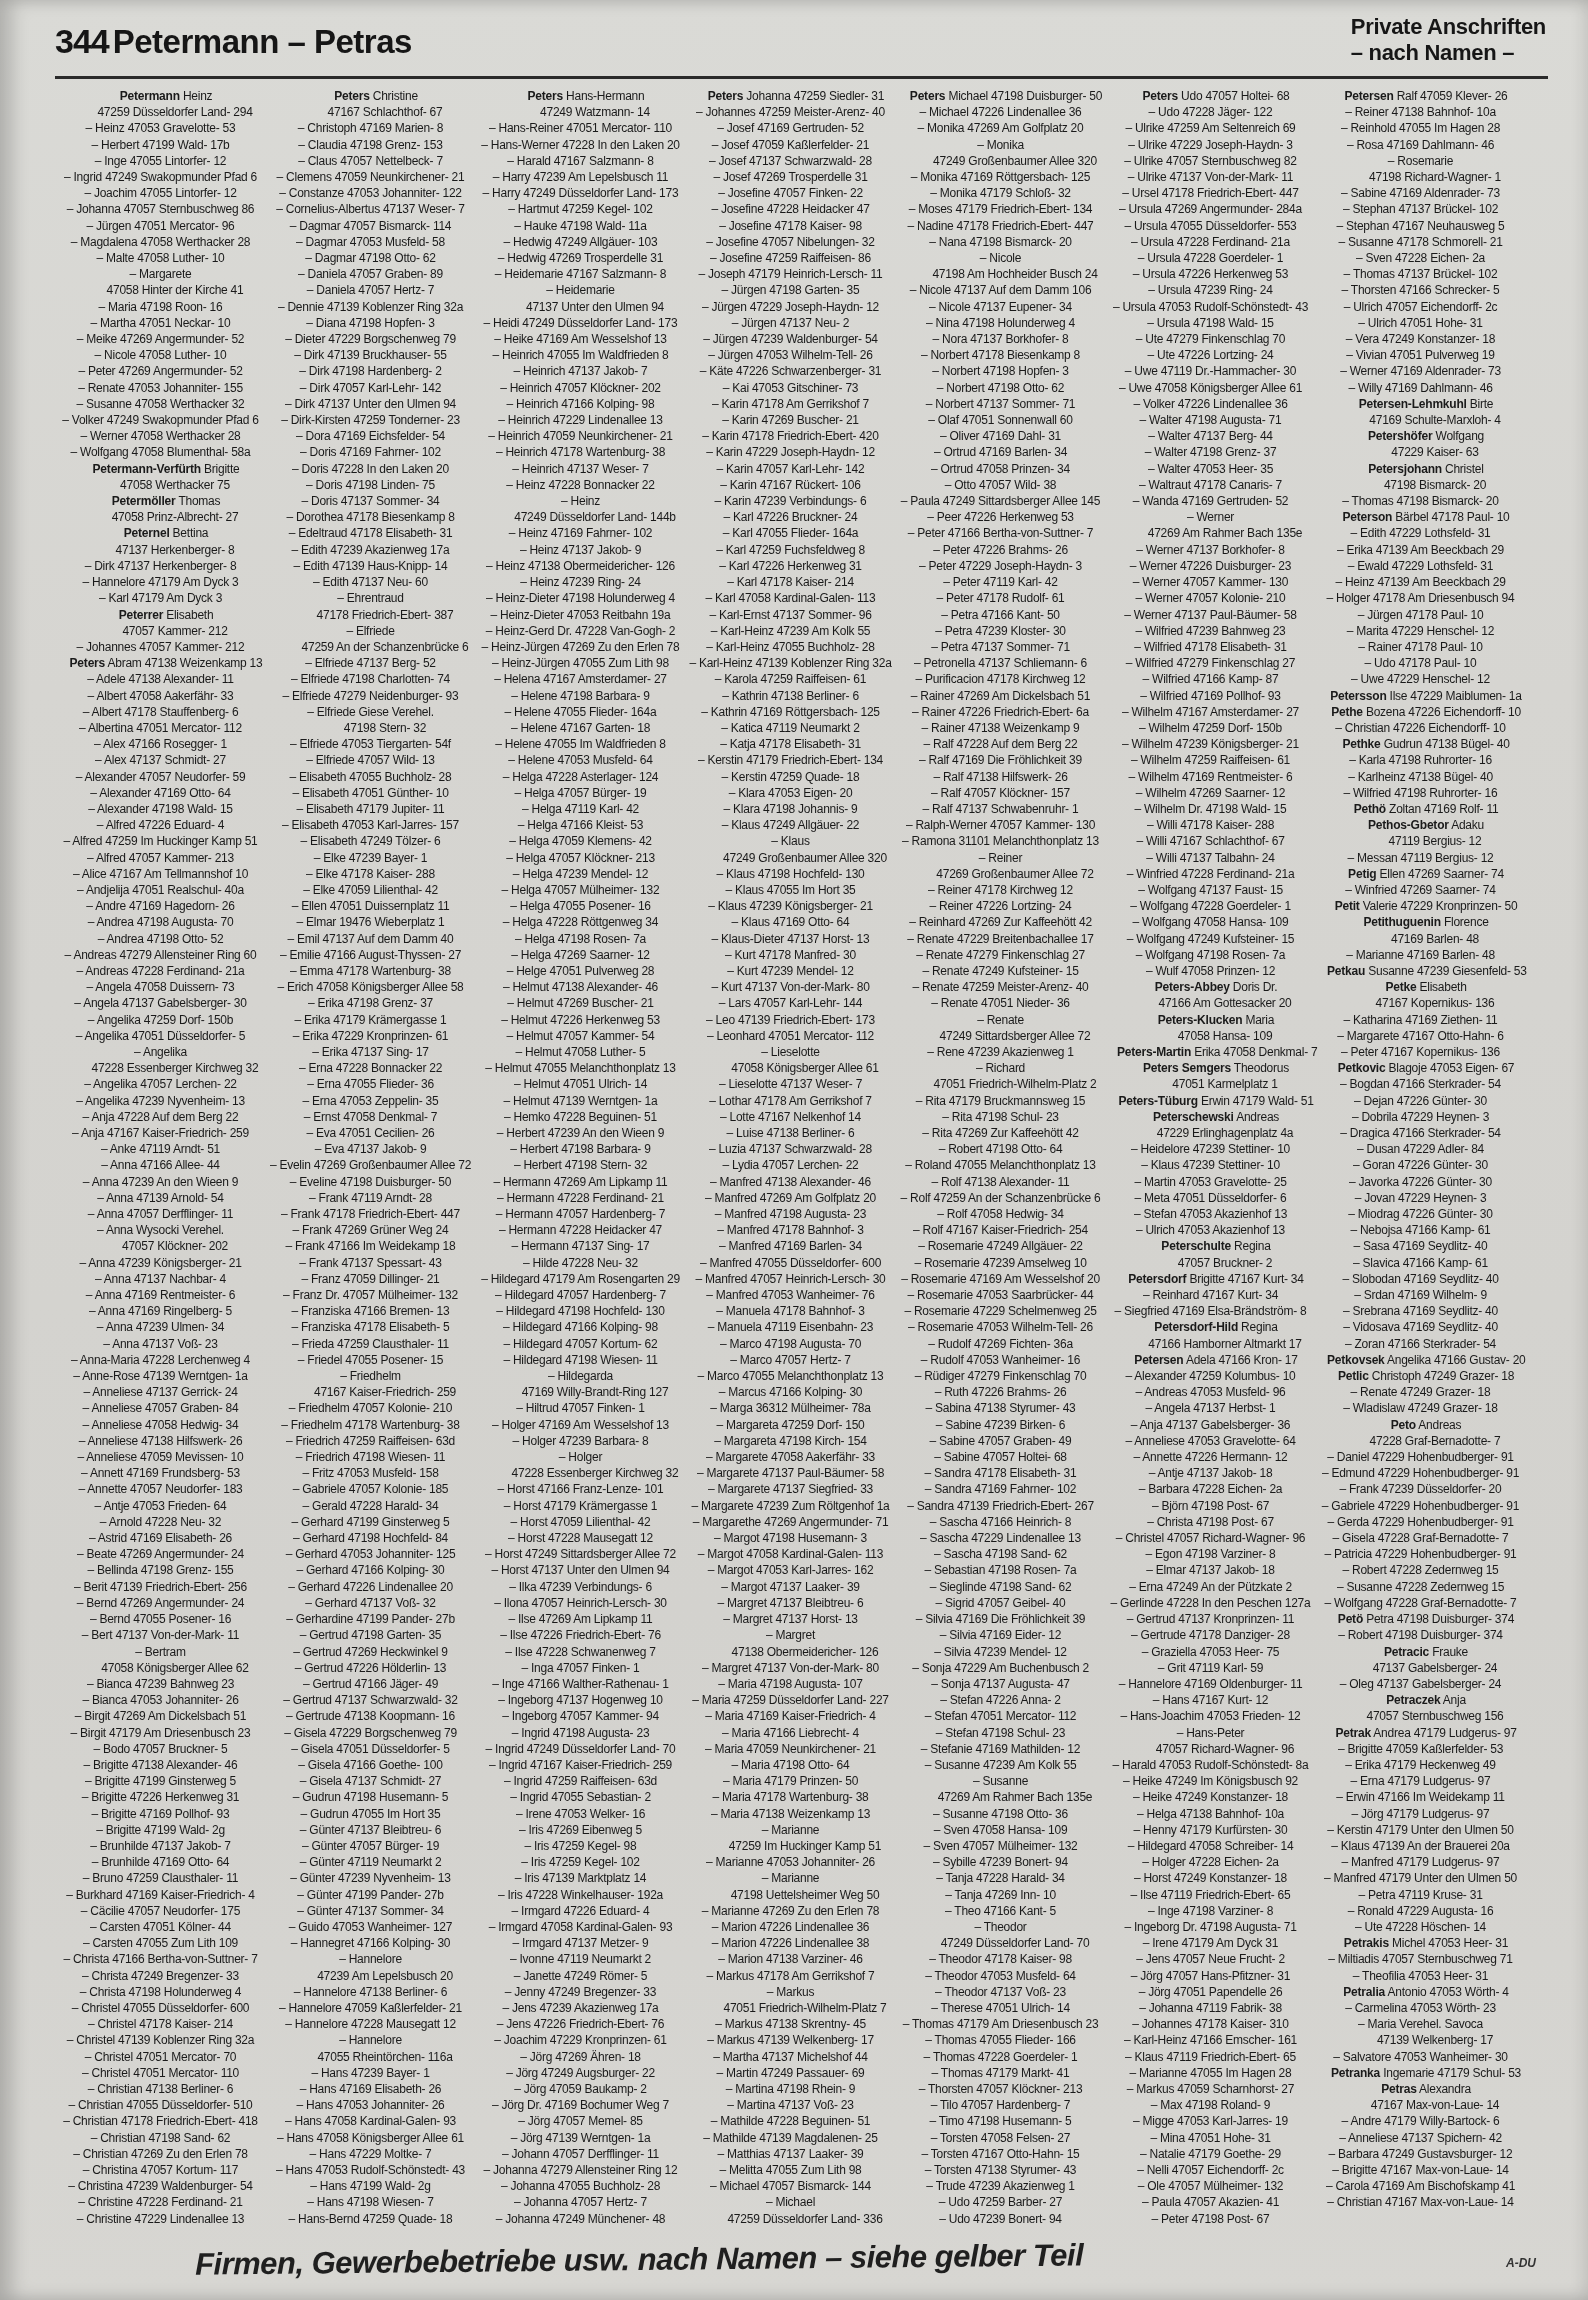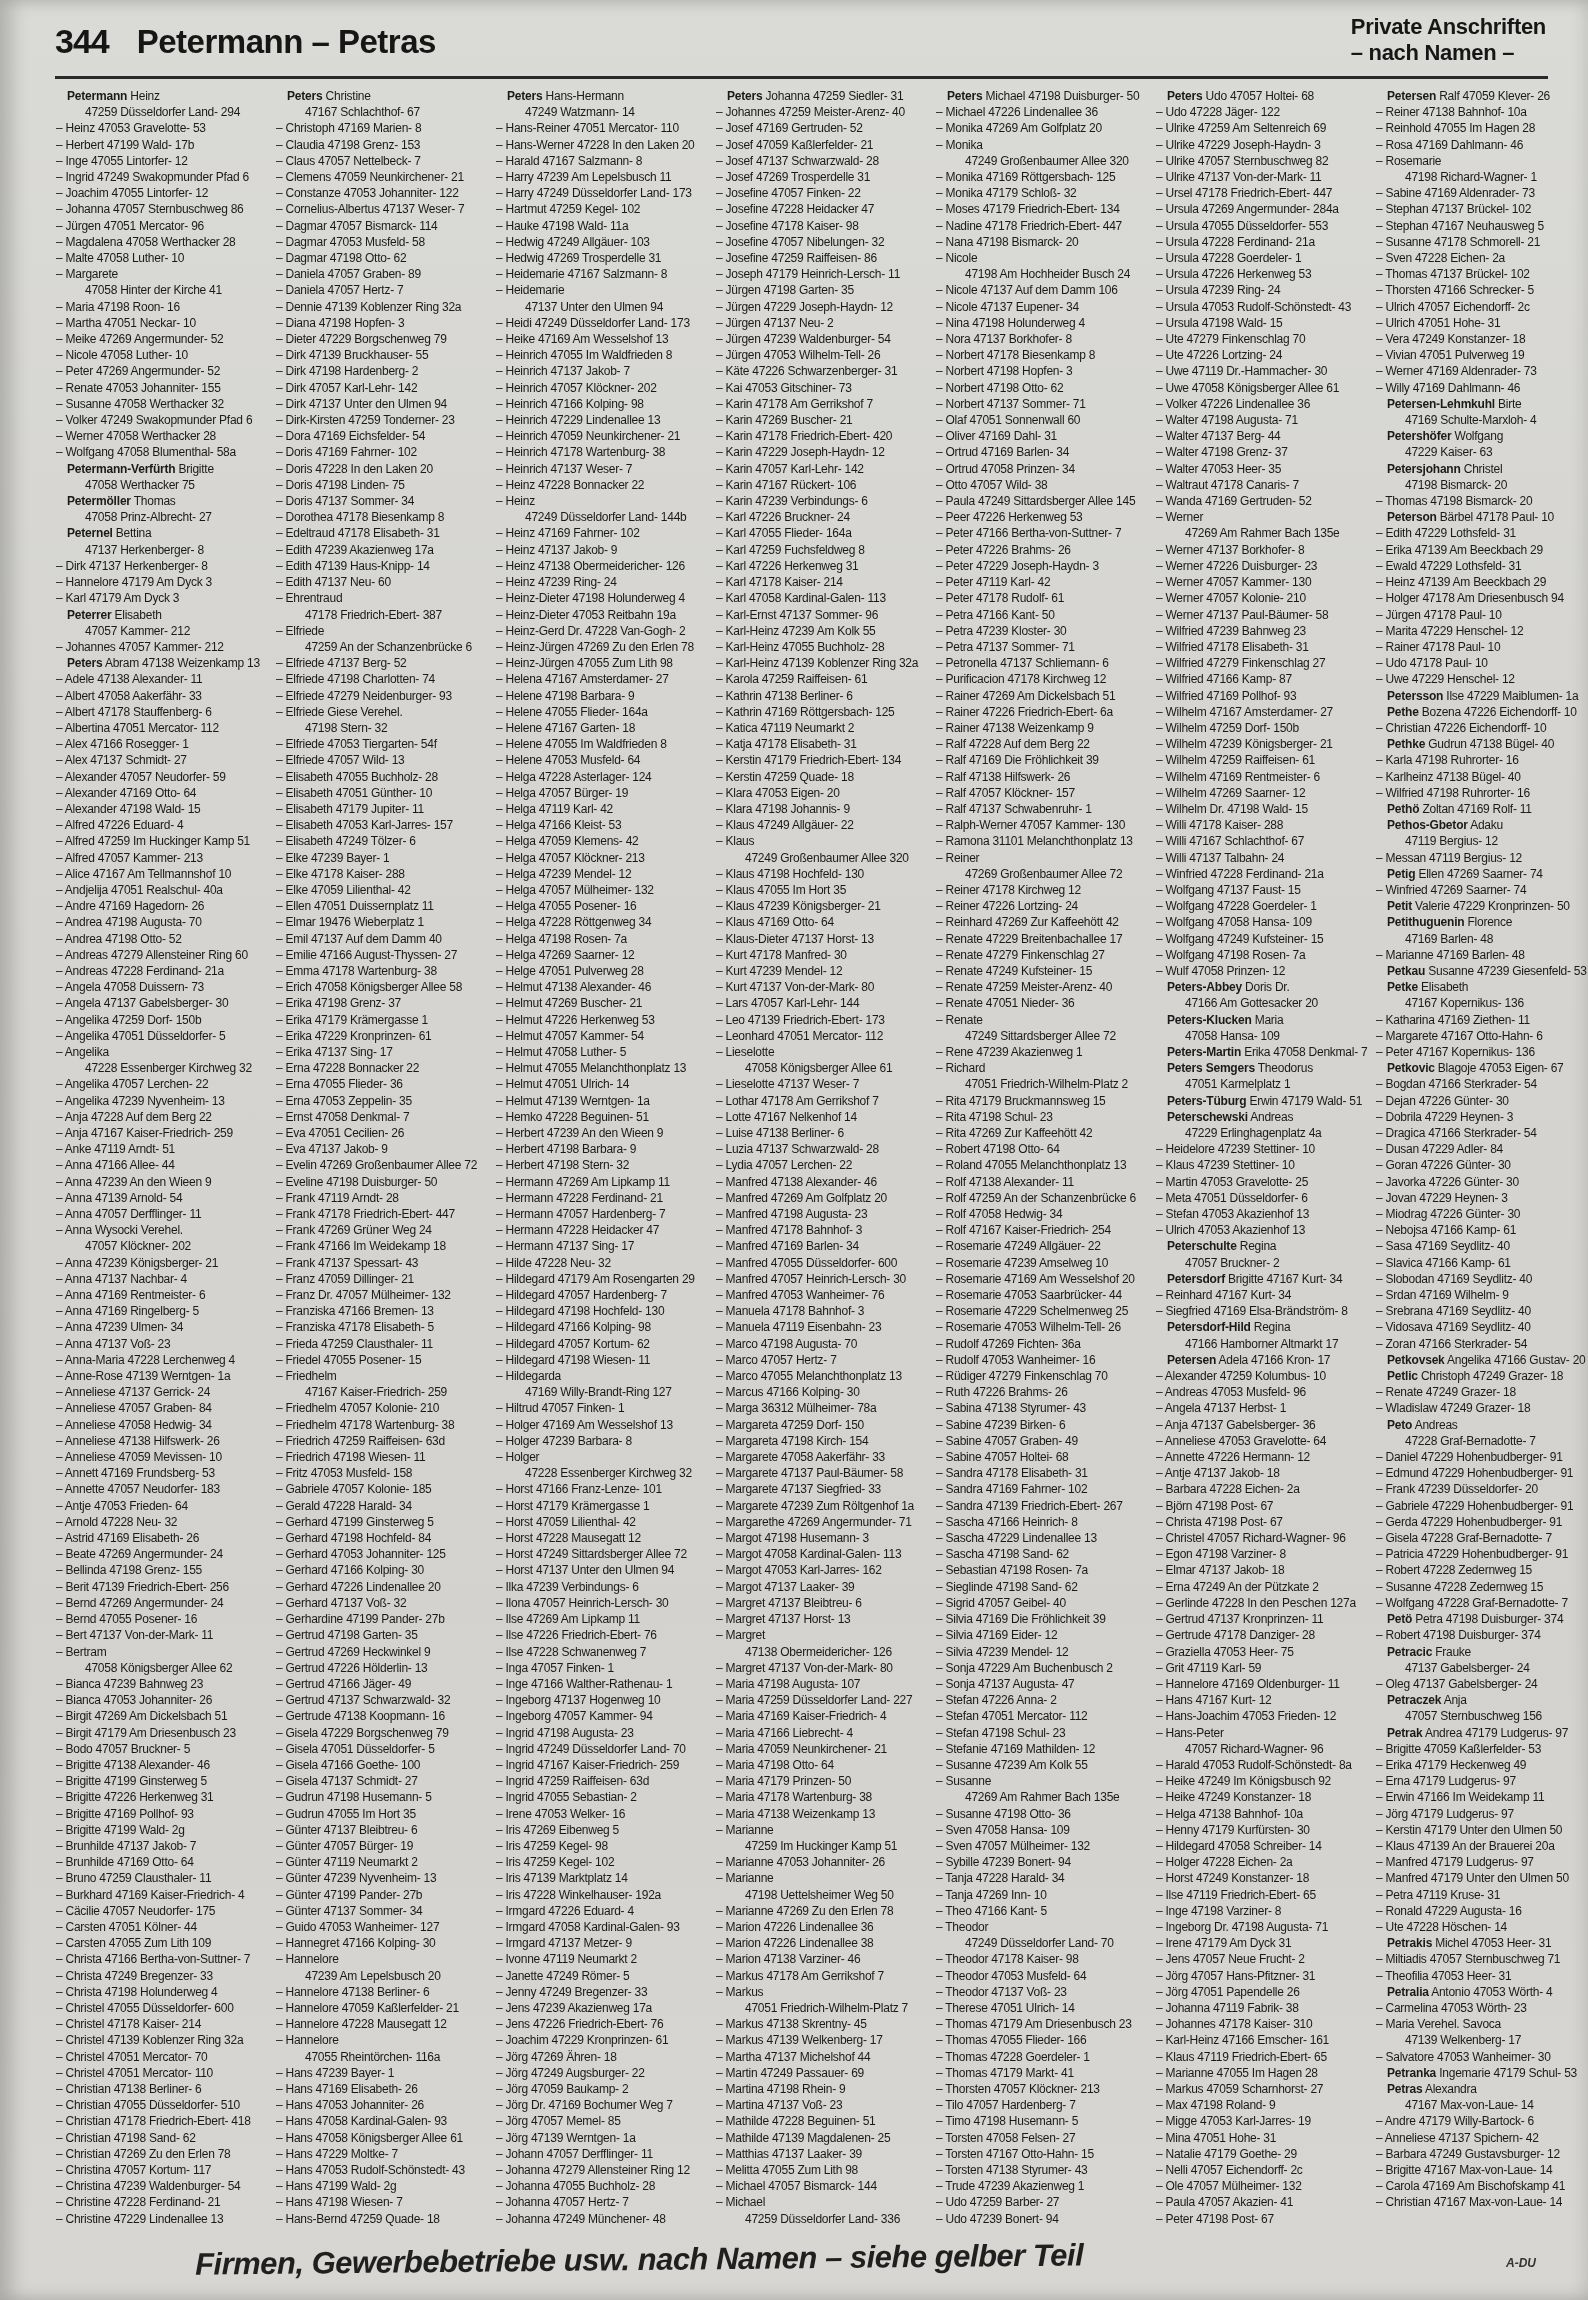--- a/index.html
+++ b/index.html
@@ -3,26 +3,26 @@
 <meta charset="utf-8">
 <style>
   html,body{margin:0;padding:0;background:#b9b8b4;}
   .page{
     position:relative;width:1588px;height:2300px;margin:0 auto;
     background:linear-gradient(180deg,#dadad6 0%,#d6d5d1 30%,#d3d2ce 70%,#d7d6d2 100%);
     font-family:"Liberation Sans", sans-serif;color:#161616;overflow:hidden;
     box-shadow:inset 12px 0 18px rgba(0,0,0,.18), inset -6px 0 14px rgba(0,0,0,.08);
   }
   header{position:absolute;top:14px;left:55px;right:42px;height:58px;}
-  .hleft{position:absolute;left:0;top:8px;display:flex;align-items:baseline;gap:28px;}
+  .hleft{position:absolute;left:0;top:8px;display:flex;align-items:baseline;gap:4px;}
   .pagenum{font-size:34px;font-weight:700;letter-spacing:-1px;}
   .ptitle{font-size:33px;font-weight:700;letter-spacing:-0.5px;}
   .hright{position:absolute;right:0;top:0;text-align:left;font-weight:700;font-size:22px;line-height:26px;letter-spacing:-0.3px;}
   .rule{position:absolute;top:76px;left:55px;right:40px;height:3px;background:#2a2a2a;}
-  main{position:absolute;top:88px;left:55px;display:flex;gap:10px;}
+  main{position:absolute;top:88px;left:55px;display:flex;gap:0;text-align:center;}
   .col{width:210px;flex:0 0 210px;}
   .l{white-space:nowrap;font-size:12px;line-height:16.2px;letter-spacing:-0.25px;color:#1a1a1a;}
   .le{padding-left:12px;}
   .le b{font-weight:700;letter-spacing:-0.2px;}
   .ld{padding-left:1px;}
   .lc{padding-left:30px;}
   footer{position:absolute;left:0;right:0;bottom:8px;height:64px;}
   .fmain{
     position:absolute;left:195px;bottom:14px;font-size:31px;font-weight:700;font-style:italic;
     letter-spacing:-0.5px;color:#1f1f1f;transform:rotate(-0.6deg);

